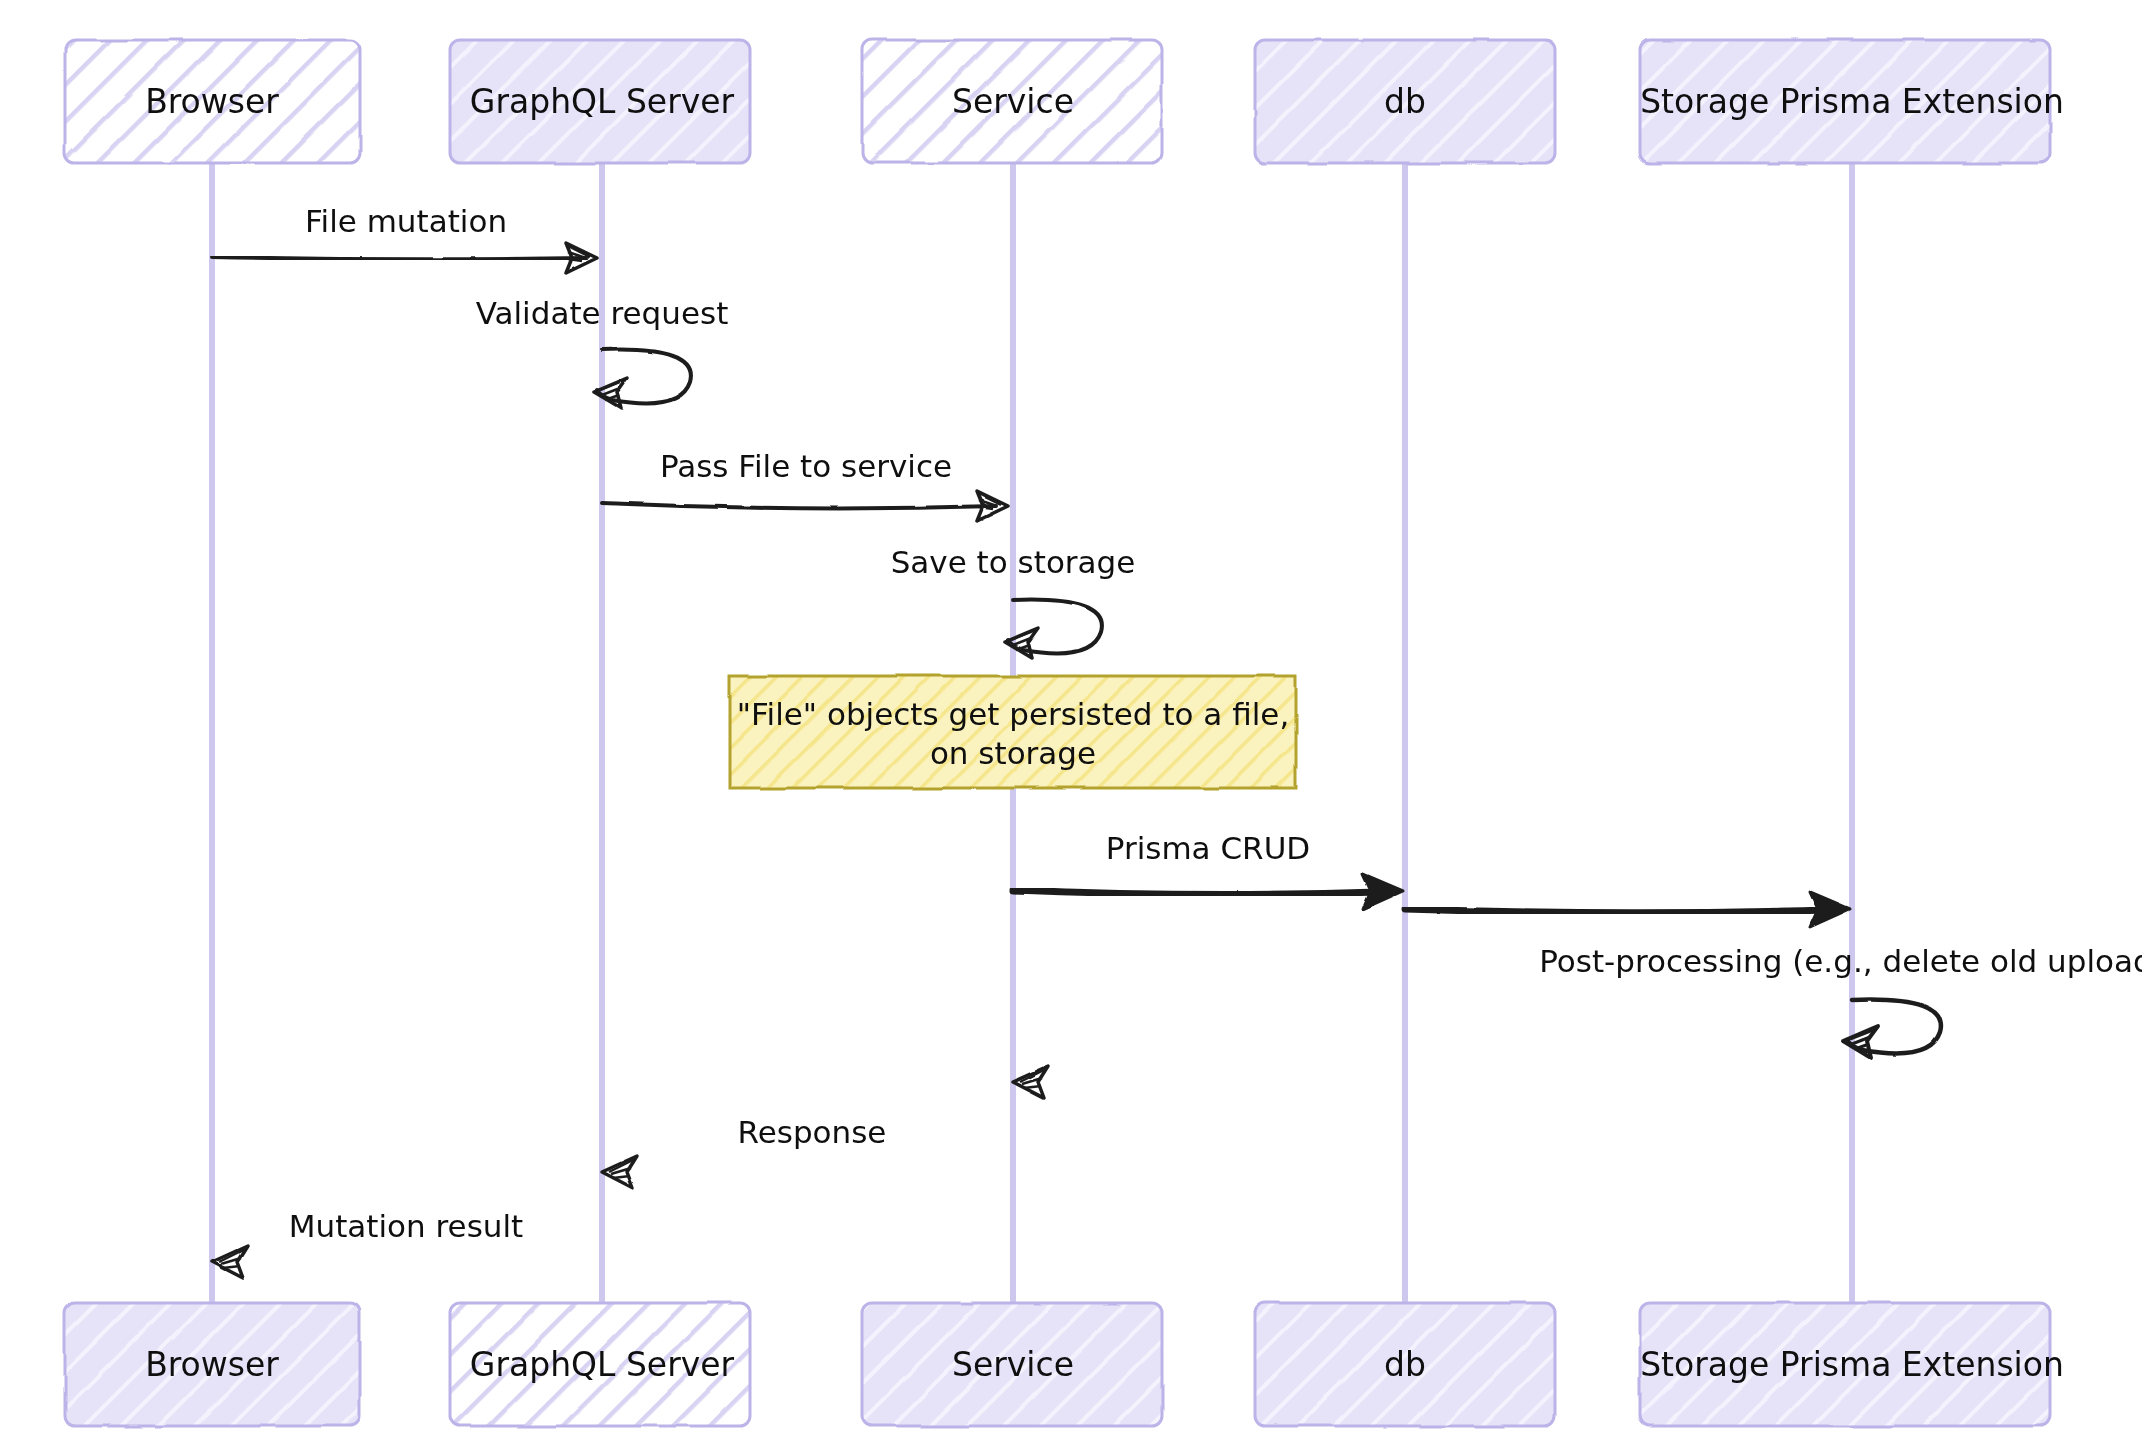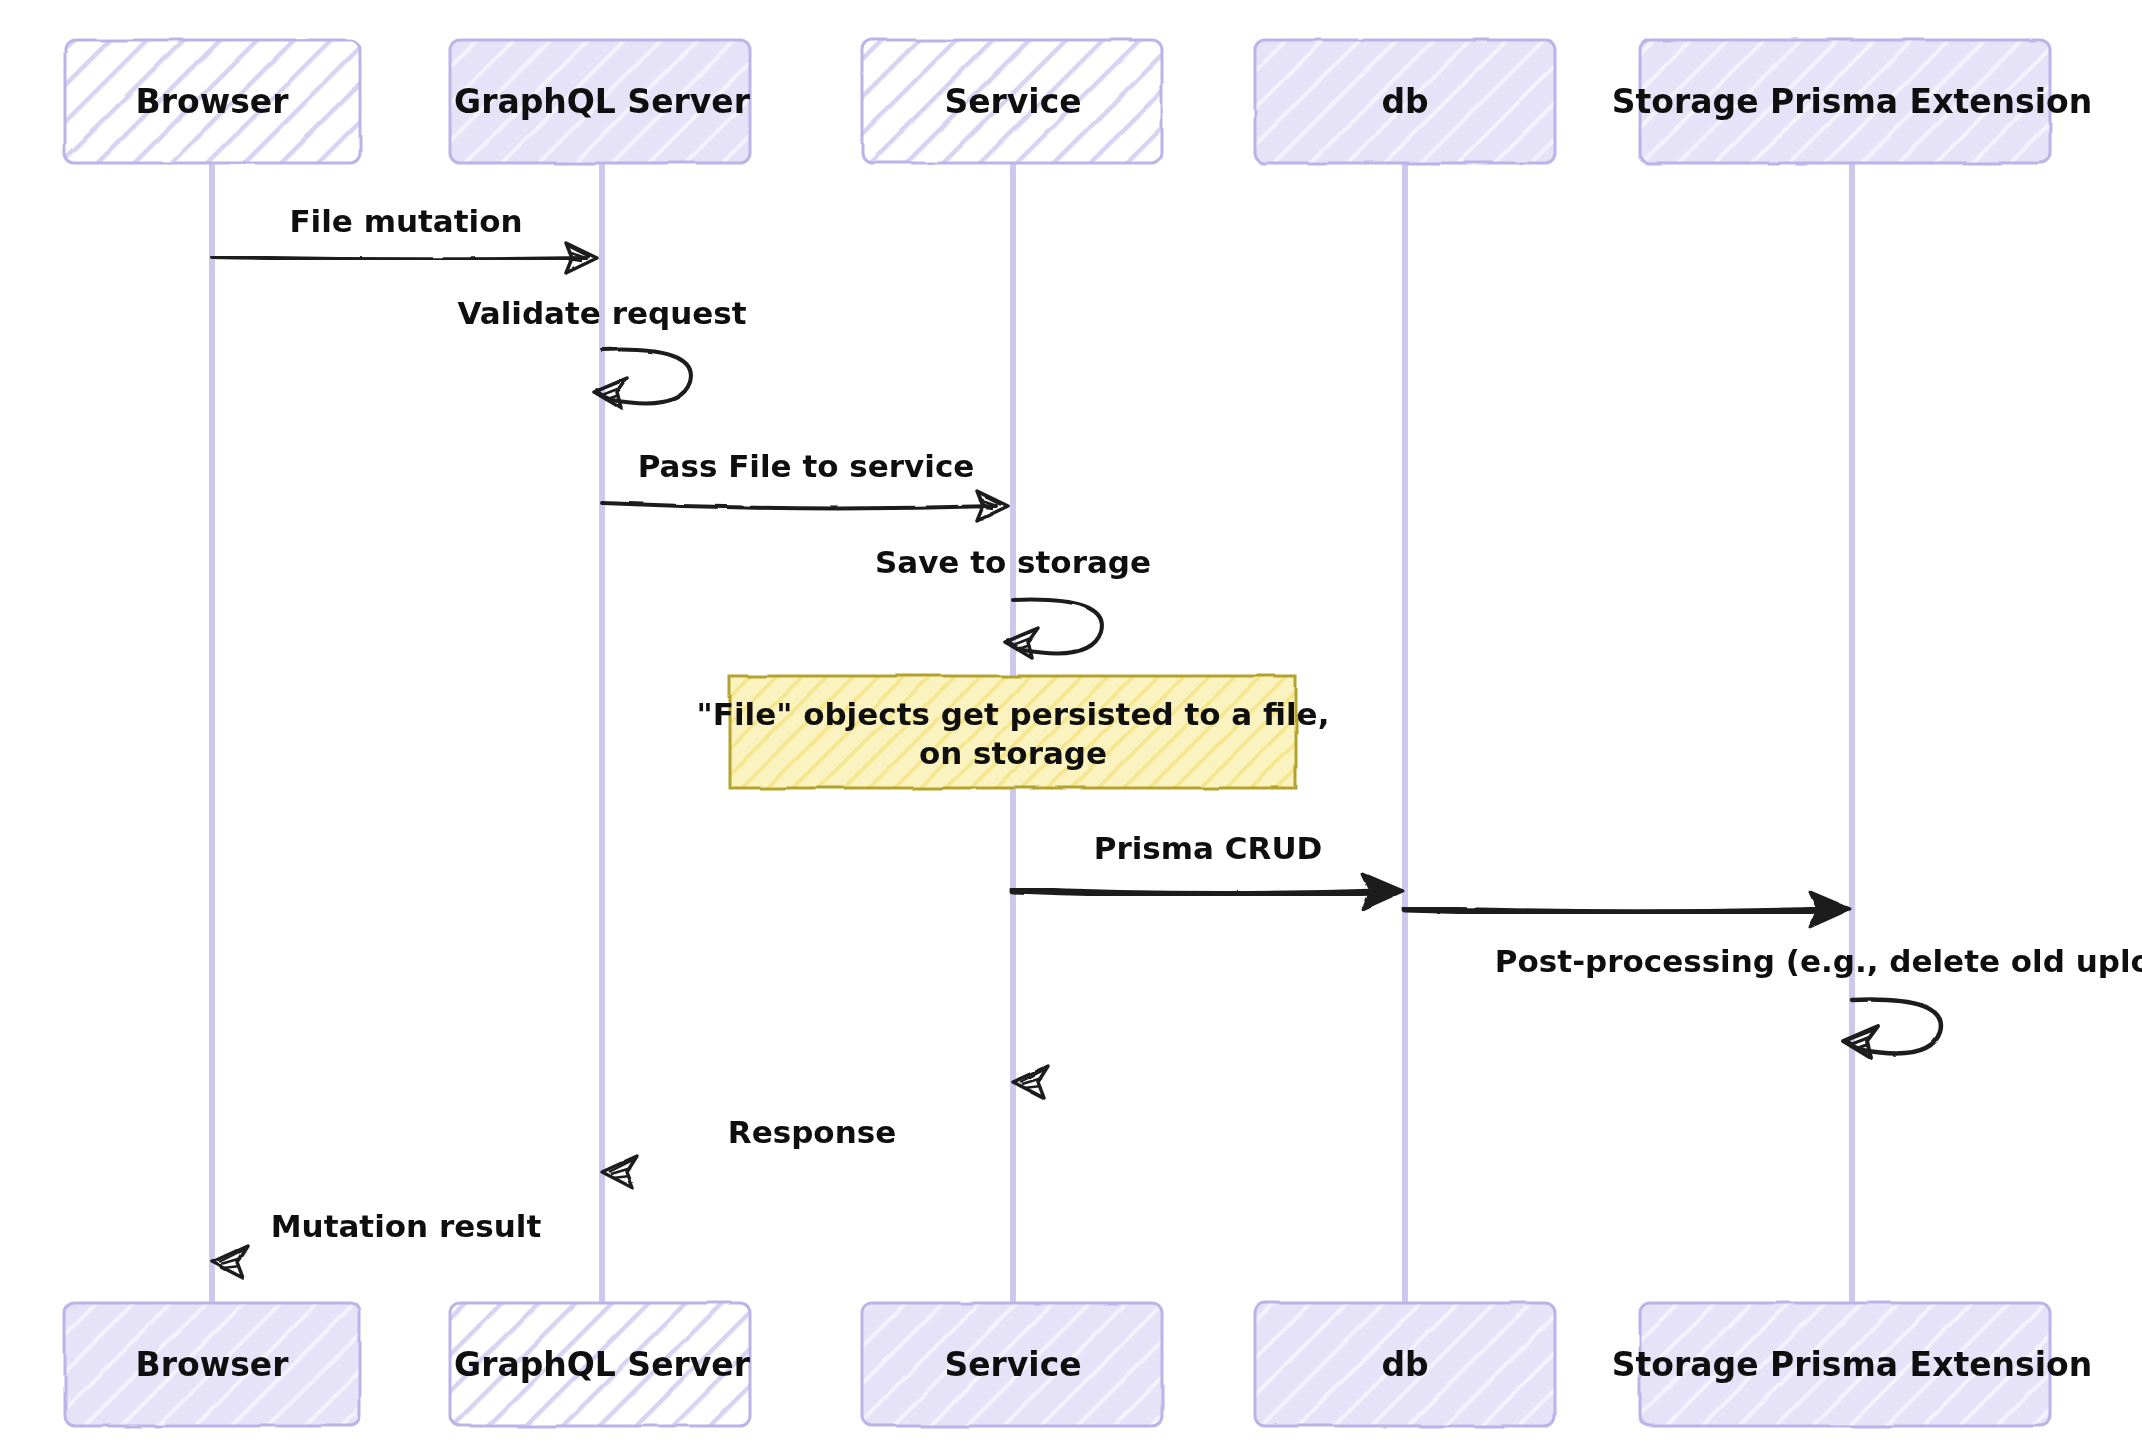--- a/index.html
+++ b/index.html
@@ -12,21 +12,20 @@
     font-family: "DejaVu Sans", sans-serif;
     width: 2142px;
     height: 1452px;
     overflow: hidden;
   }
   #stage {
     position: relative;
     width: 2142px;
     height: 1452px;
     background: #ffffff;
-    font-weight: bold;
   }
   #diagram {
     position: absolute;
     left: 0;
     top: 0;
     width: 2142px;
     height: 1452px;
   }
   .actor-label,
   .msg-label,

